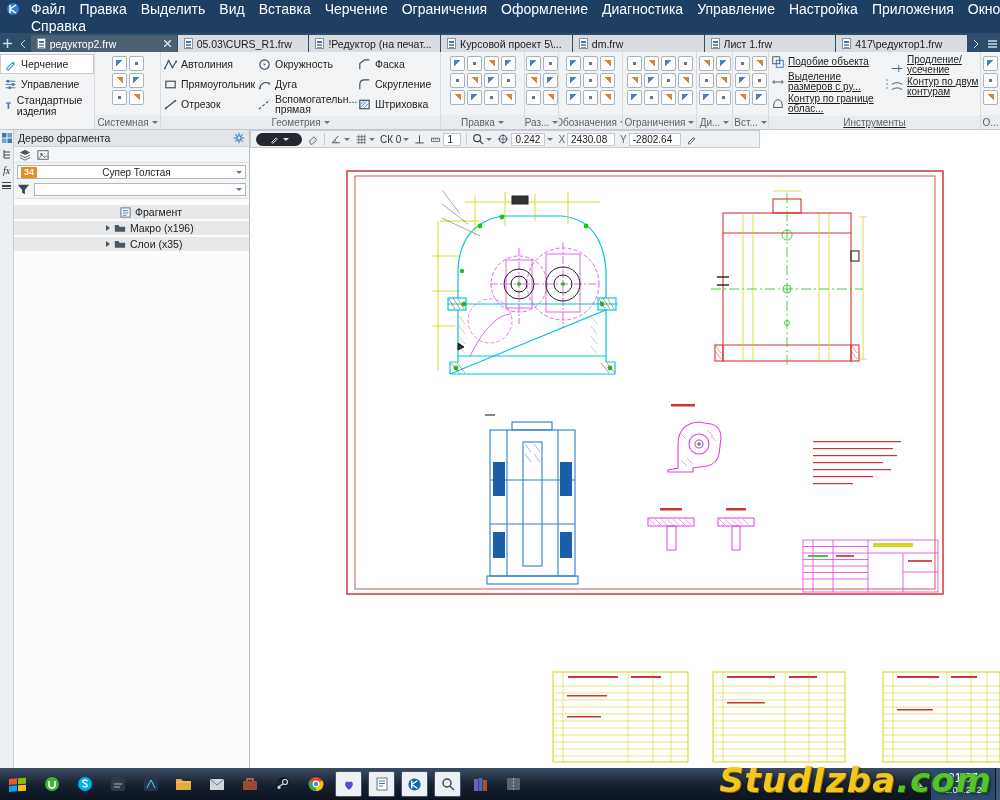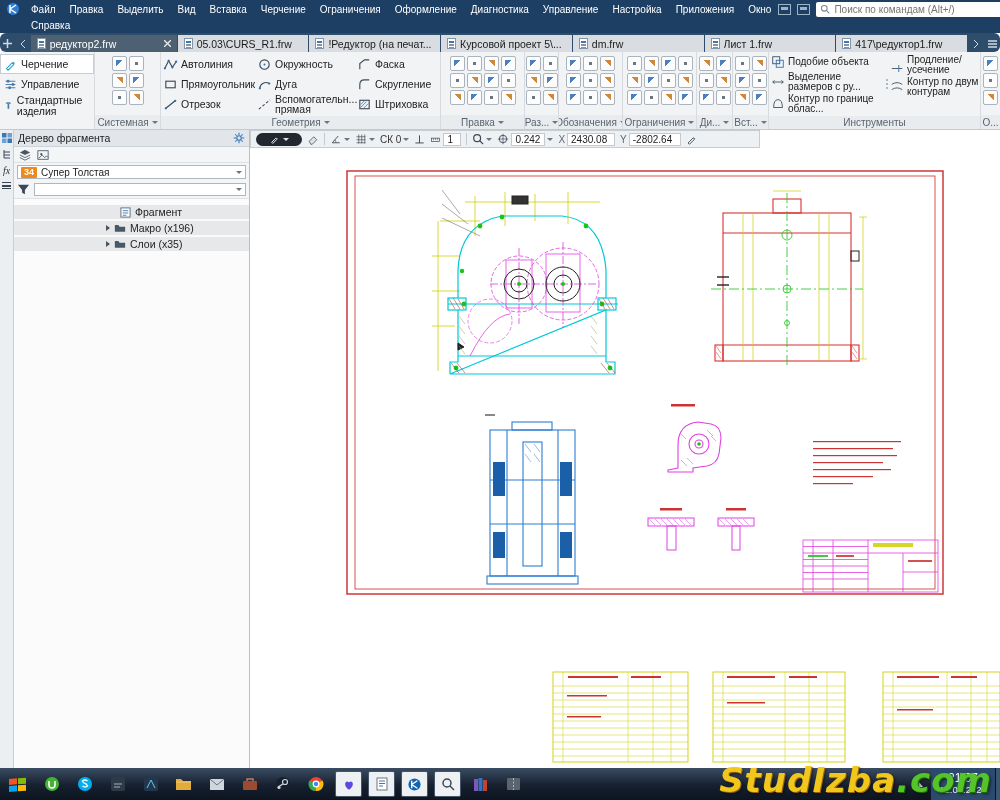--- a/index.html
+++ b/index.html
@@ -4,30 +4,30 @@
 <style>
   *{margin:0;padding:0;box-sizing:border-box;}
   html,body{width:1000px;height:800px;overflow:hidden;background:#fff;
     font-family:"Liberation Sans","DejaVu Sans",sans-serif;font-size:11px;color:#1a1a1a;}
   .app{position:relative;width:1000px;height:800px;overflow:hidden;background:#fff;}
 
   
   .menubar{position:absolute;top:0;left:0;width:1000px;height:33px;background:#1d3f63;color:#fff;z-index:5;}
   .menu-row1{display:flex;align-items:center;height:18px;padding-left:4px;}
   .appicon{width:14px;height:14px;margin:0 4px 0 2px;display:inline-flex;}
-  .menu-item{padding:1px 7px;font-size:10px;white-space:nowrap;cursor:default;}
+  .menu-item{padding:1px 7px;font-size:14px;white-space:nowrap;cursor:default;}
   .mr-right{margin-left:auto;display:flex;align-items:center;gap:6px;padding-right:6px;}
   .win-arrange{width:13px;height:11px;border:1px solid #9db3c8;position:relative;background:#1d3f63;}
   .win-arrange::after{content:"";position:absolute;left:2px;top:2px;right:2px;height:3px;background:#9db3c8;}
   .searchbox{display:flex;align-items:center;gap:4px;width:218px;height:15px;background:#fff;border-radius:2px;padding:0 4px;}
   .searchbox input{border:0;outline:0;flex:1;font-size:10px;color:#555;background:transparent;font-family:inherit;}
   .menu-row2{height:15px;display:flex;align-items:center;padding-left:24px;}
 
   
-  .tabbar{position:absolute;top:33px;left:0;width:1000px;height:19px;background:#2e4d6b;display:flex;align-items:flex-end;z-index:5;border-radius:6px;}
+  .tabbar{position:absolute;top:33px;left:0;width:1000px;height:19px;background:#2e4d6b;display:flex;align-items:flex-end;z-index:5;}
   .tab-plus,.tab-nav,.tab-menu{width:16px;height:17px;display:flex;align-items:center;justify-content:center;color:#cfdae6;}
   .tab{height:17px;display:flex;align-items:center;gap:4px;padding:0 6px;margin-right:1px;
        background:#d9dde1;color:#1a1a1a;font-size:10.5px;white-space:nowrap;overflow:hidden;width:136px;cursor:default;}
   .tab.active{background:#4e6172;color:#fff;width:152px;}
   .tabdoc{width:9px;height:11px;background:#fff;border:1px solid #8294a6;position:relative;flex:0 0 auto;}
   .tabdoc::after{content:"";position:absolute;left:1px;top:2px;width:5px;height:1.5px;background:#3d78b5;box-shadow:0 3px 0 #8294a6,0 6px 0 #8294a6;}
   .tab-label{overflow:hidden;text-overflow:clip;flex:1;}
   .tab-close{margin-left:2px;flex:0 0 auto;display:flex;}
   .tabbar-right{margin-left:auto;display:flex;}
 
@@ -35,21 +35,21 @@
   .toolbar{position:absolute;top:52px;left:0;width:1000px;height:78px;background:#f1f3f5;border-bottom:1px solid #c3c9cf;display:flex;z-index:4;}
   .tgroup{height:100%;display:flex;flex-direction:column;border-right:1px solid #d7dbdf;}
   .gbody{flex:1;display:grid;gap:2px;padding:4px 4px;align-content:start;justify-content:center;}
   .cols-1{grid-template-columns:repeat(1,15px);}
   .cols-2{grid-template-columns:repeat(2,15px);}
   .cols-3{grid-template-columns:repeat(3,15px);}
   .cols-4{grid-template-columns:repeat(4,15px);}
   .glabel{height:14px;display:flex;align-items:center;justify-content:center;gap:3px;font-size:10px;color:#5a6470;background:#e9ecef;white-space:nowrap;overflow:hidden;}
   .w-sys{width:66px;} .w-geom{width:280px;} .w-edit{width:84px;} .w-raz{width:34px;}
   .w-obozn{width:64px;} .w-ogran{width:74px;} .w-di{width:36px;} .w-vst{width:36px;}
-  .w-instr{width:212px;} .w-o{width:19px;border-right:0;}
+  .w-instr{width:212px;text-decoration:underline;} .w-o{width:19px;border-right:0;}
   .gi{width:15px;height:15px;border:1px solid #aab4be;border-radius:2px;background:#fdfdfd;position:relative;cursor:pointer;}
   .gi::after{content:"";position:absolute;inset:3px;}
   .gi.v1::after{background:linear-gradient(135deg,#4a7fc1 0 45%,transparent 45%);}
   .gi.v2::after{background:radial-gradient(circle at 50% 50%,#6a7682 0 35%,transparent 40%);}
   .gi.v3::after{background:linear-gradient(45deg,transparent 55%,#d2883a 55%);}
 
   .panelsets{width:95px;border-right:1px solid #d7dbdf;padding-top:2px;}
   .pset{min-height:20px;display:flex;align-items:center;gap:4px;padding:1px 4px;font-size:10.5px;line-height:10.5px;cursor:pointer;}
   .pset.active{background:#fff;box-shadow:inset 0 0 0 1px #c7ccd2;}
   .pset span{white-space:normal;}
@@ -75,21 +75,21 @@
   .iconstrip{position:absolute;top:130px;left:0;width:14px;bottom:32px;background:#eceff1;border-right:1px solid #c9ced4;display:flex;flex-direction:column;align-items:center;gap:6px;padding-top:3px;z-index:3;}
   .fx{font-style:italic;font-size:10px;color:#333;font-family:"Liberation Serif","DejaVu Serif",serif;}
   .hamb{width:9px;height:7px;border-top:1.5px solid #3c4756;border-bottom:1.5px solid #3c4756;position:relative;}
   .hamb::after{content:"";position:absolute;left:0;right:0;top:2px;height:1.5px;background:#3c4756;}
 
   .treepanel{position:absolute;top:130px;left:14px;width:236px;bottom:32px;background:#f4f5f7;border-right:1px solid #b8bfc6;z-index:3;display:flex;flex-direction:column;}
   .tp-header{height:17px;background:#e2e6ea;display:flex;align-items:center;padding:0 4px;gap:4px;border-bottom:1px solid #cdd3d9;}
   .tp-title{flex:1;font-size:10.5px;color:#222;}
   .tp-icons{height:16px;display:flex;align-items:center;gap:6px;padding:0 5px;border-bottom:1px solid #dde1e5;}
   .tp-style{height:18px;display:flex;align-items:center;gap:4px;padding:0 3px;}
-  .style-box{flex:1;height:14px;background:#fff;border:1px solid #aeb6be;display:flex;align-items:center;gap:4px;padding:0 3px;}
+  .style-box{flex:1;height:14px;background:#fff;border:1px solid #aeb6be;display:flex;align-items:center;gap:4px;padding:0 3px;text-align:center;}
   .style-badge{width:16px;height:11px;background:#ef8a1d;color:#fff;font-size:9px;font-weight:bold;display:flex;align-items:center;justify-content:center;border-radius:1px;}
   .style-name{flex:1;font-size:10px;}
   .tp-filter{height:18px;display:flex;align-items:center;gap:4px;padding:0 3px;border-bottom:1px solid #dde1e5;}
   .filter-combo{flex:1;height:13px;background:#fff;border:1px solid #aeb6be;display:flex;align-items:center;justify-content:flex-end;padding:0 3px;}
   .tp-tree{flex:1;background:#fbfbfc;padding-top:6px;}
   .trow{height:14px;margin-bottom:2px;background:#e6e8ea;display:flex;align-items:center;gap:4px;font-size:10.5px;color:#222;cursor:default;}
   .trow.root{padding-left:106px;}
   .trow.branch{padding-left:92px;}
 
   

